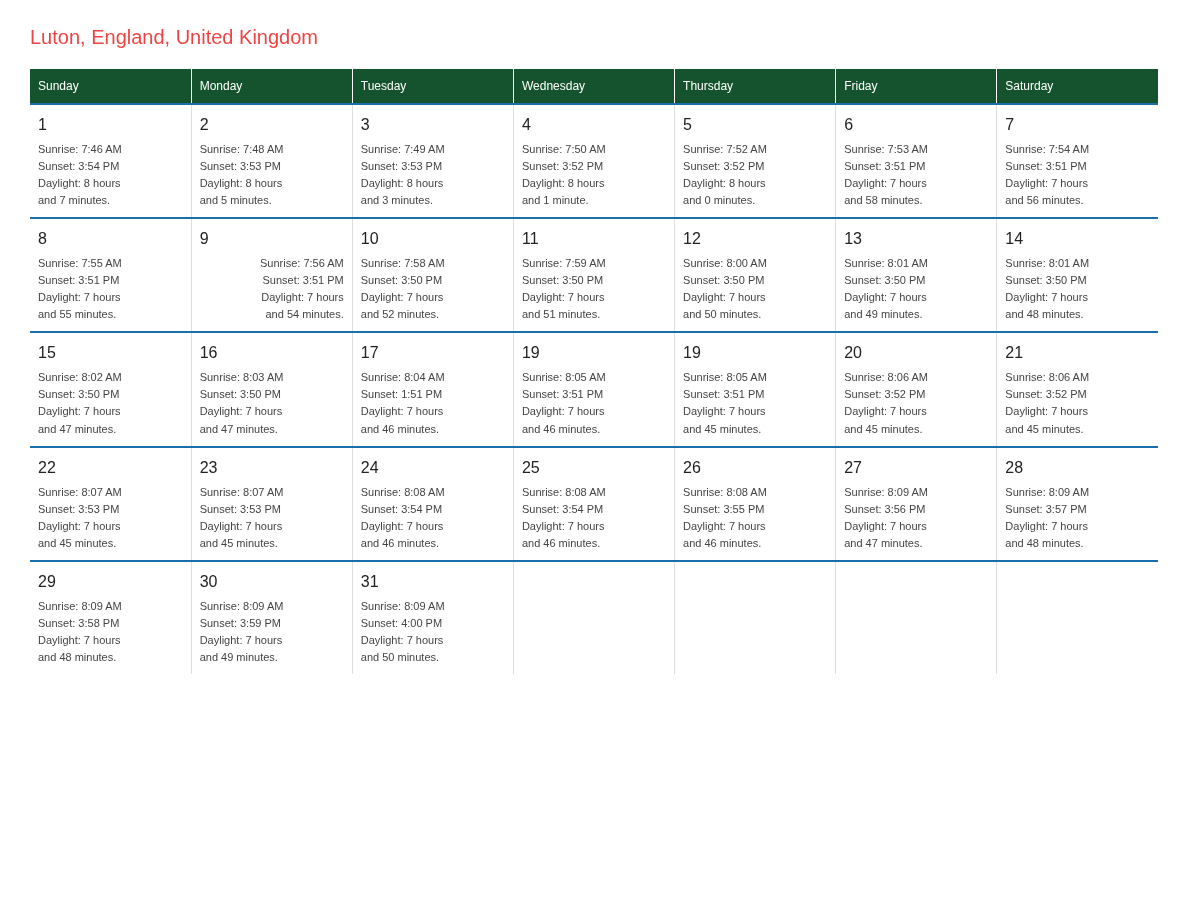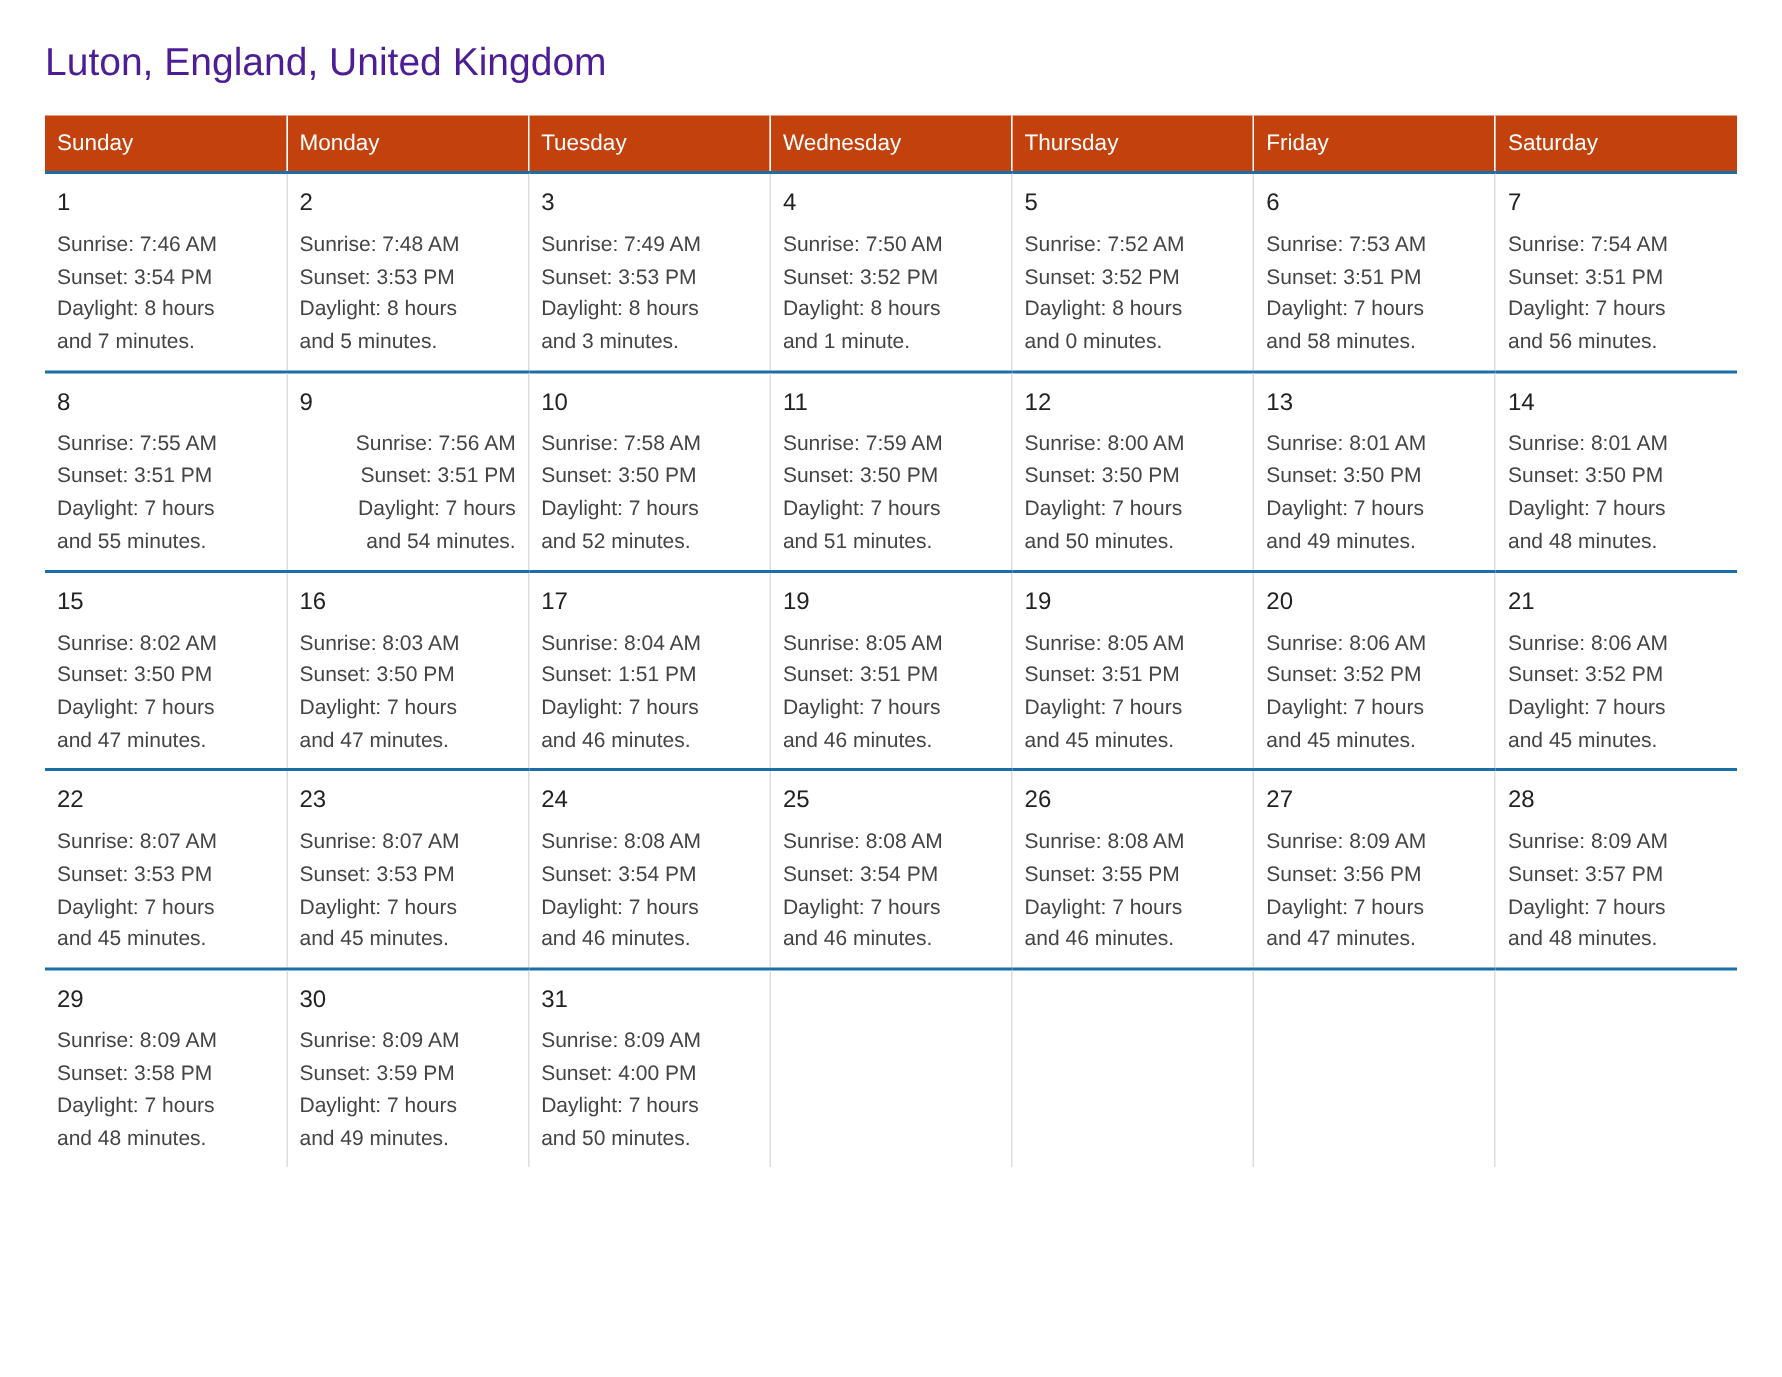--- a/index.html
+++ b/index.html
@@ -48,35 +48,35 @@
     .title-section {
       text-align: right;
     }
     .month-title {
       font-size: 52px;
       font-weight: bold;
       color: #222;
       line-height: 1.1;
     }
     .location {
-      font-size: 26px;
-      color: #4c1d95;
+      font-size: 20px;
+      color: #ef4444;
       margin-top: 6px;
     }
     .calendar {
       width: 100%;
       border-collapse: collapse;
       font-size: 13px;
     }
     .calendar thead th {
-      background-color: #c2410c;
+      background-color: #14532d;
       color: #fff;
       padding: 10px 8px;
       text-align: left;
-      font-size: 15px;
+      font-size: 12px;
       font-weight: normal;
       border-right: 1px solid #fff;
     }
     .calendar thead th:last-child {
       border-right: none;
     }
     .calendar tbody td {
       vertical-align: top;
       padding: 8px 8px;
       border-top: 2px solid #1a6fa8;
@@ -93,21 +93,21 @@
     }
     .day-number {
       font-size: 16px;
       font-weight: normal;
       color: #222;
       display: block;
       margin-bottom: 4px;
     }
     .day-info {
       color: #444;
-      font-size: 14px;
+      font-size: 11px;
       line-height: 1.55;
     }
     .empty-cell {
       background: #fff;
     }
   </style>
 </head>
 <body>
 
 <div class="header">

